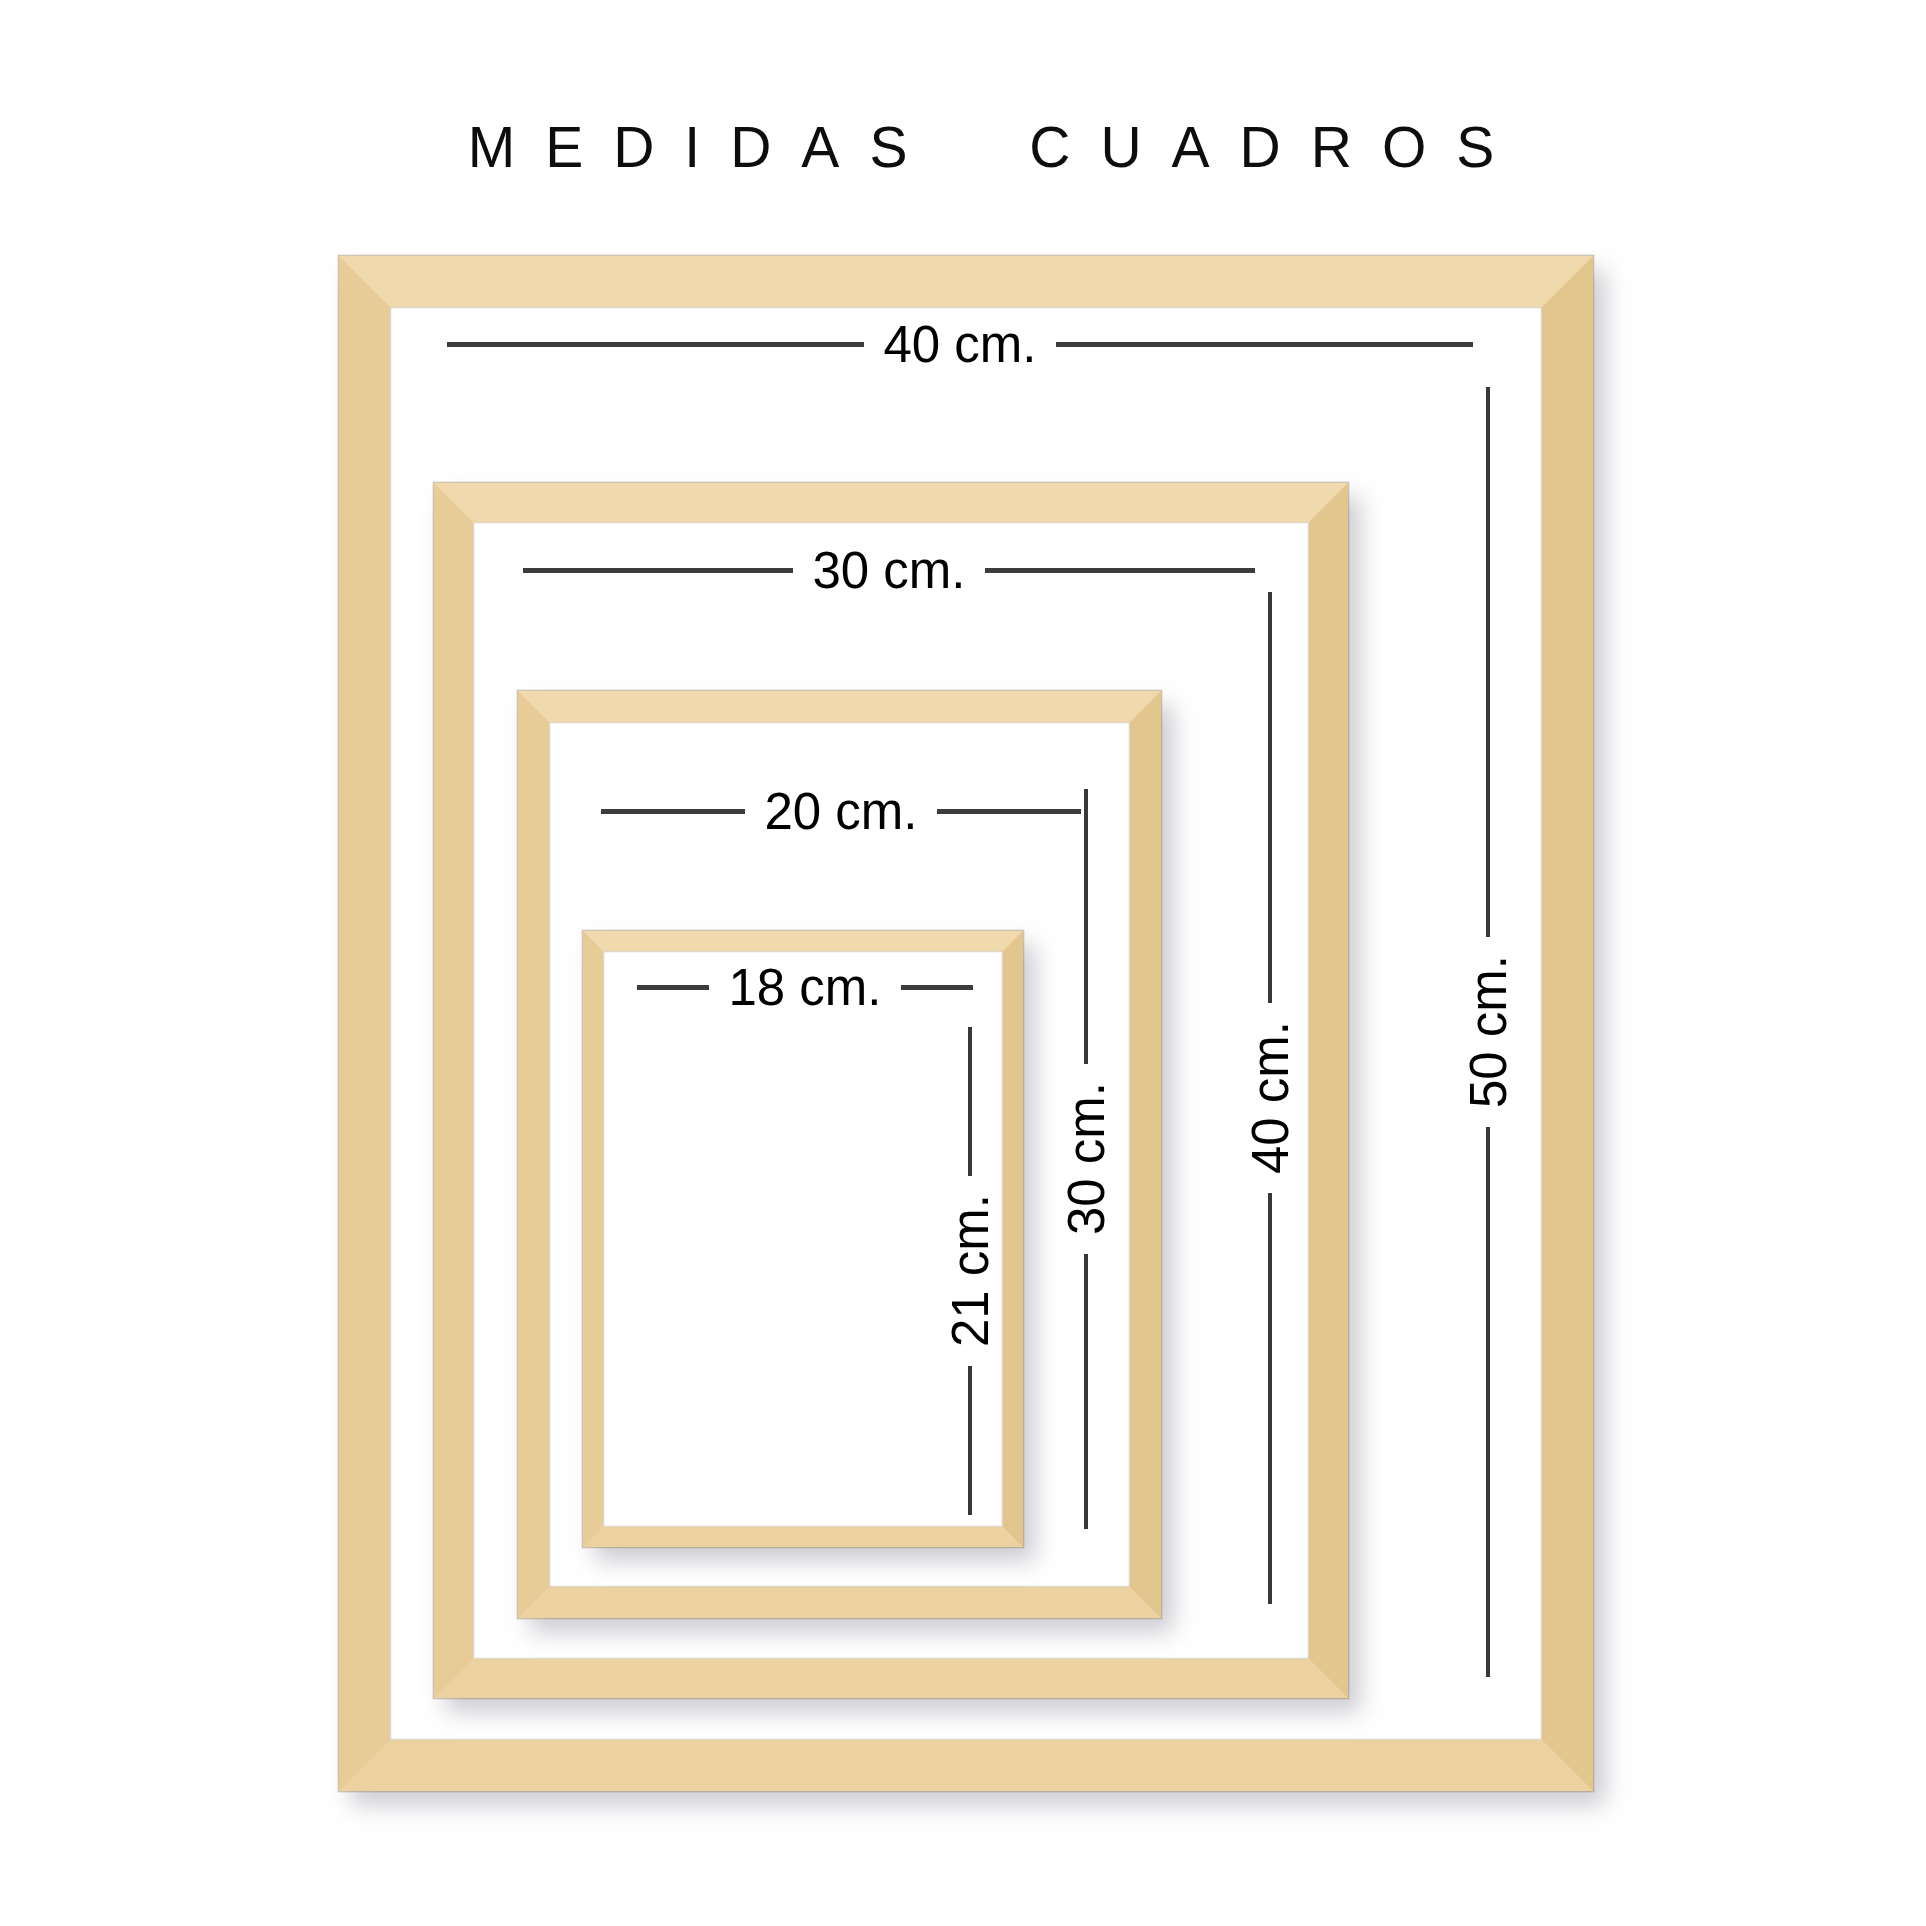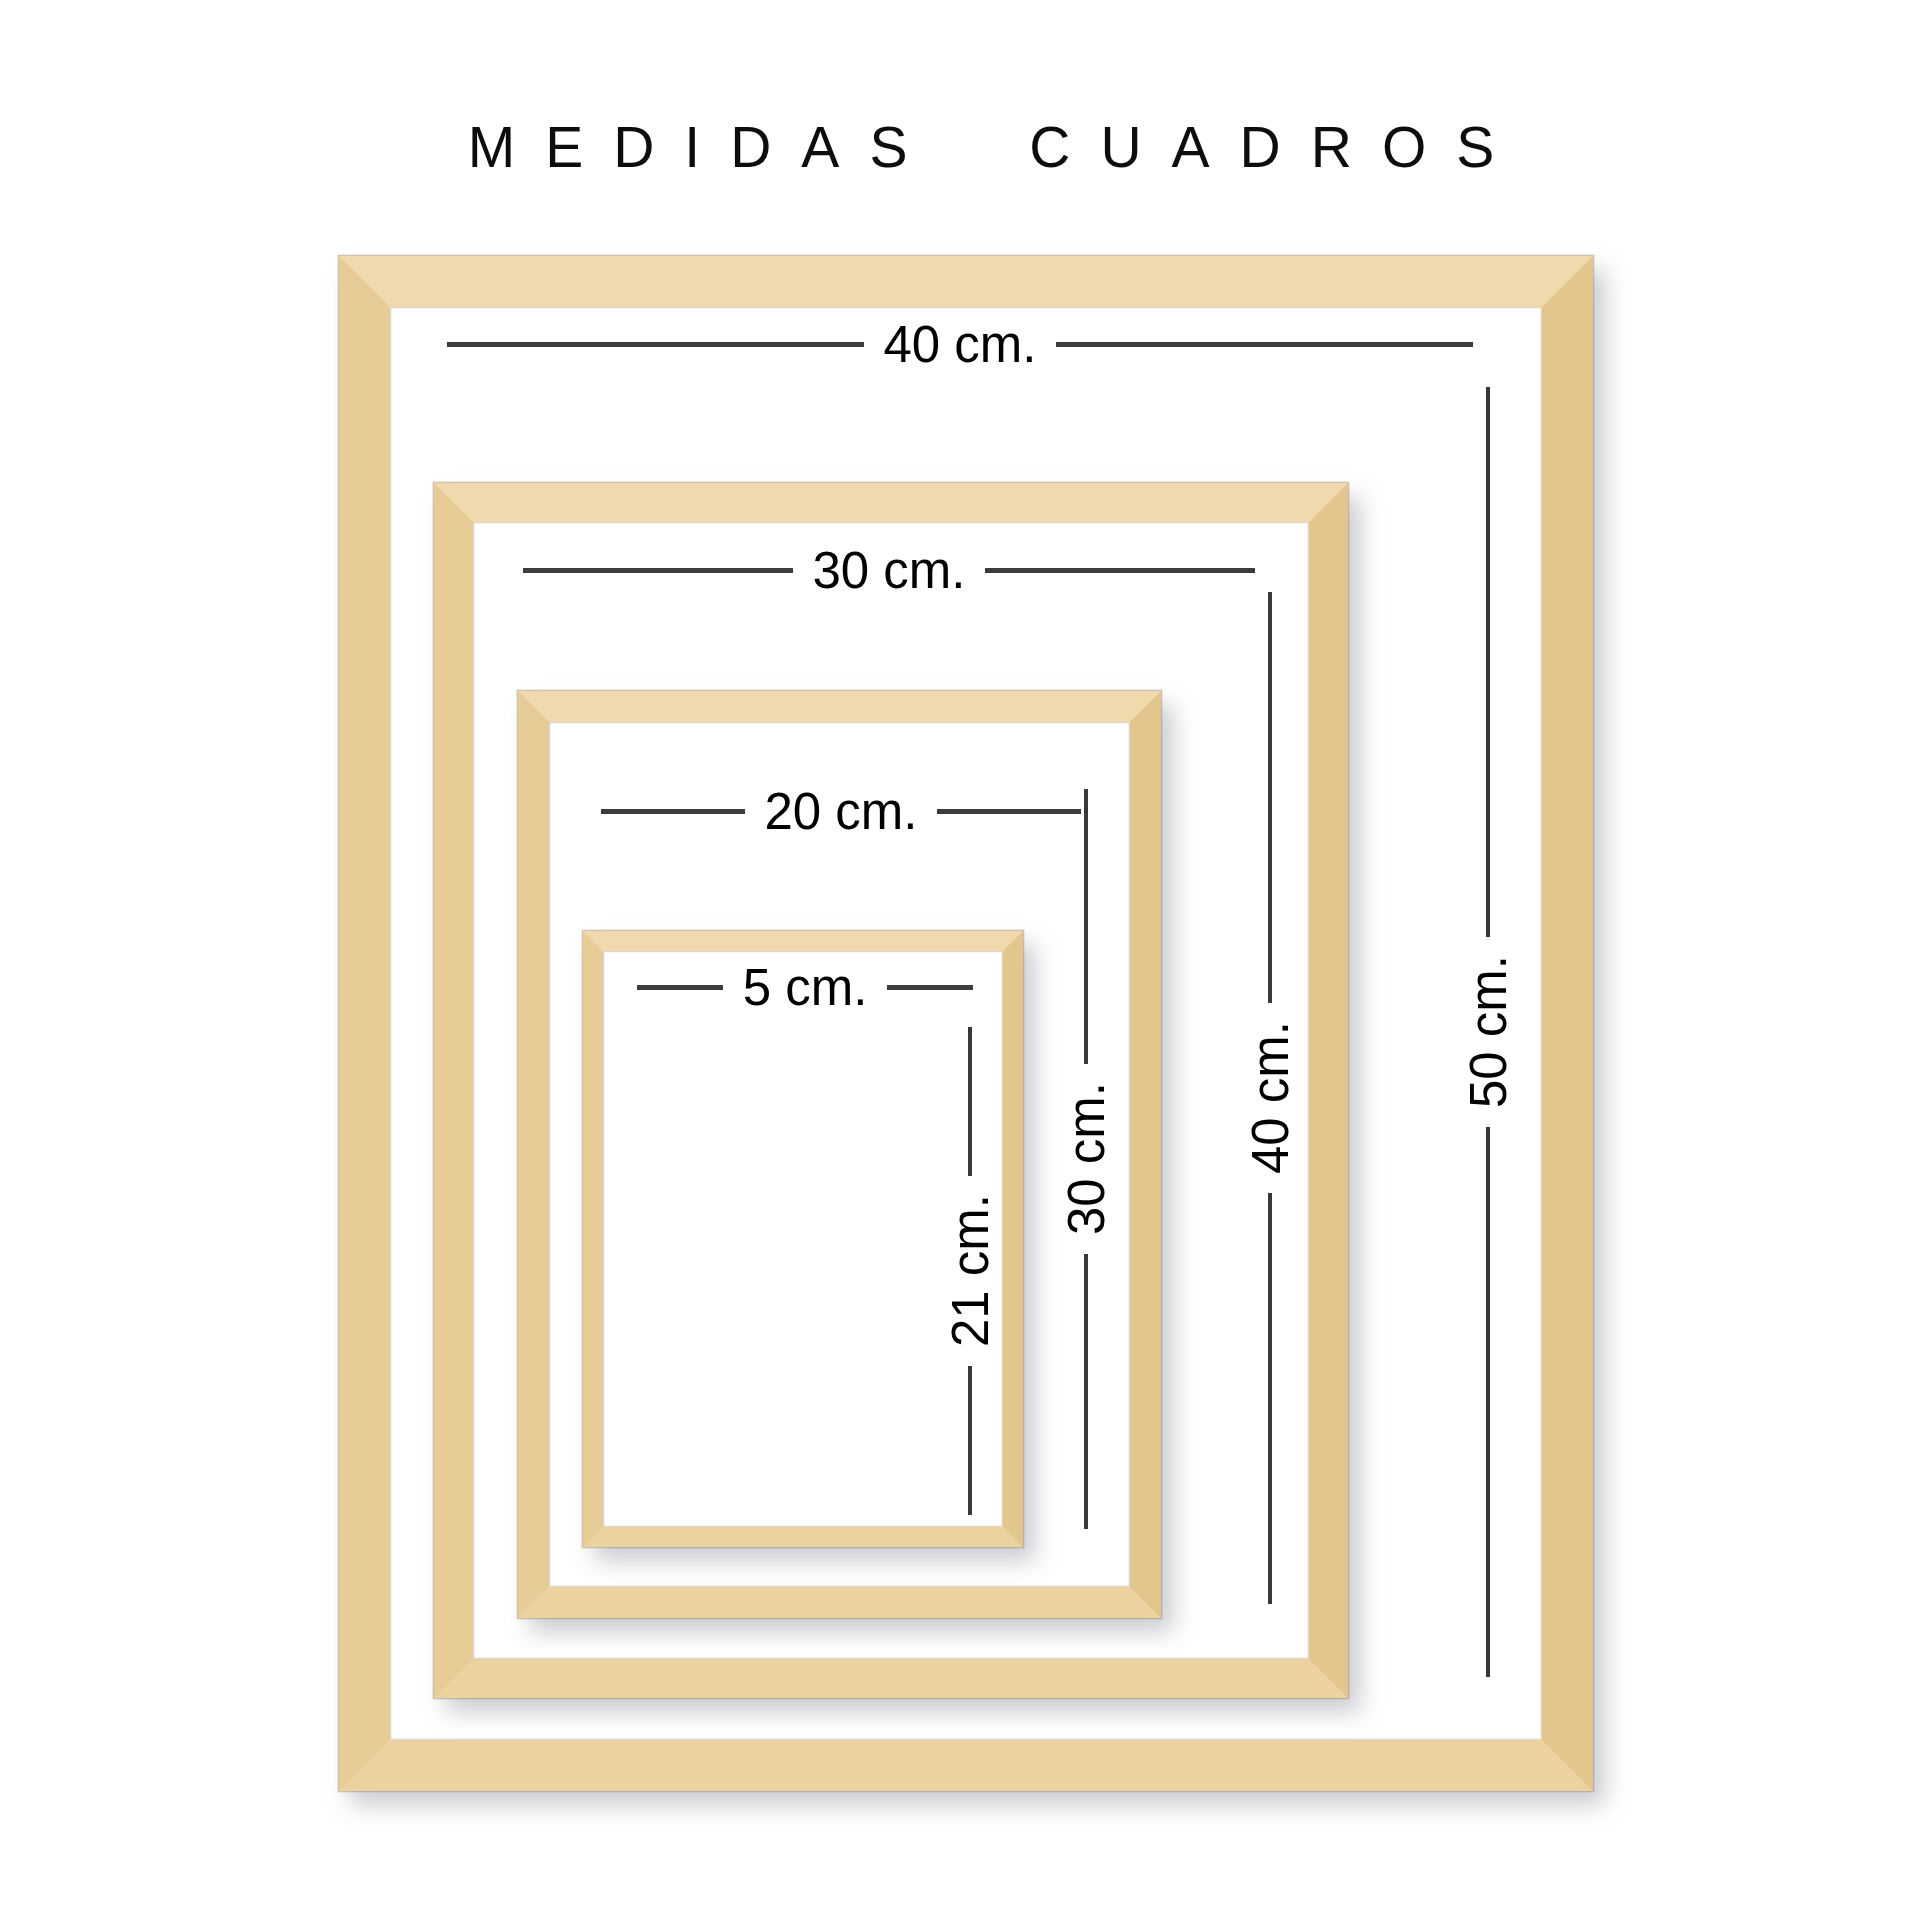--- a/index.html
+++ b/index.html
@@ -124,21 +124,21 @@
     <span class="lbl">30 cm.</span>
     <span class="seg"></span>
   </div>
   <div class="dim-h dim-w20">
     <span class="seg"></span>
     <span class="lbl">20 cm.</span>
     <span class="seg"></span>
   </div>
   <div class="dim-h dim-w15">
     <span class="seg"></span>
-    <span class="lbl">5 cm.</span>
+    <span class="lbl">18 cm.</span>
     <span class="seg"></span>
   </div>
 
   <div class="dim-v dim-h21">
     <span class="seg"></span>
     <span class="lbl">21 cm.</span>
     <span class="seg"></span>
   </div>
   <div class="dim-v dim-h30">
     <span class="seg"></span>

